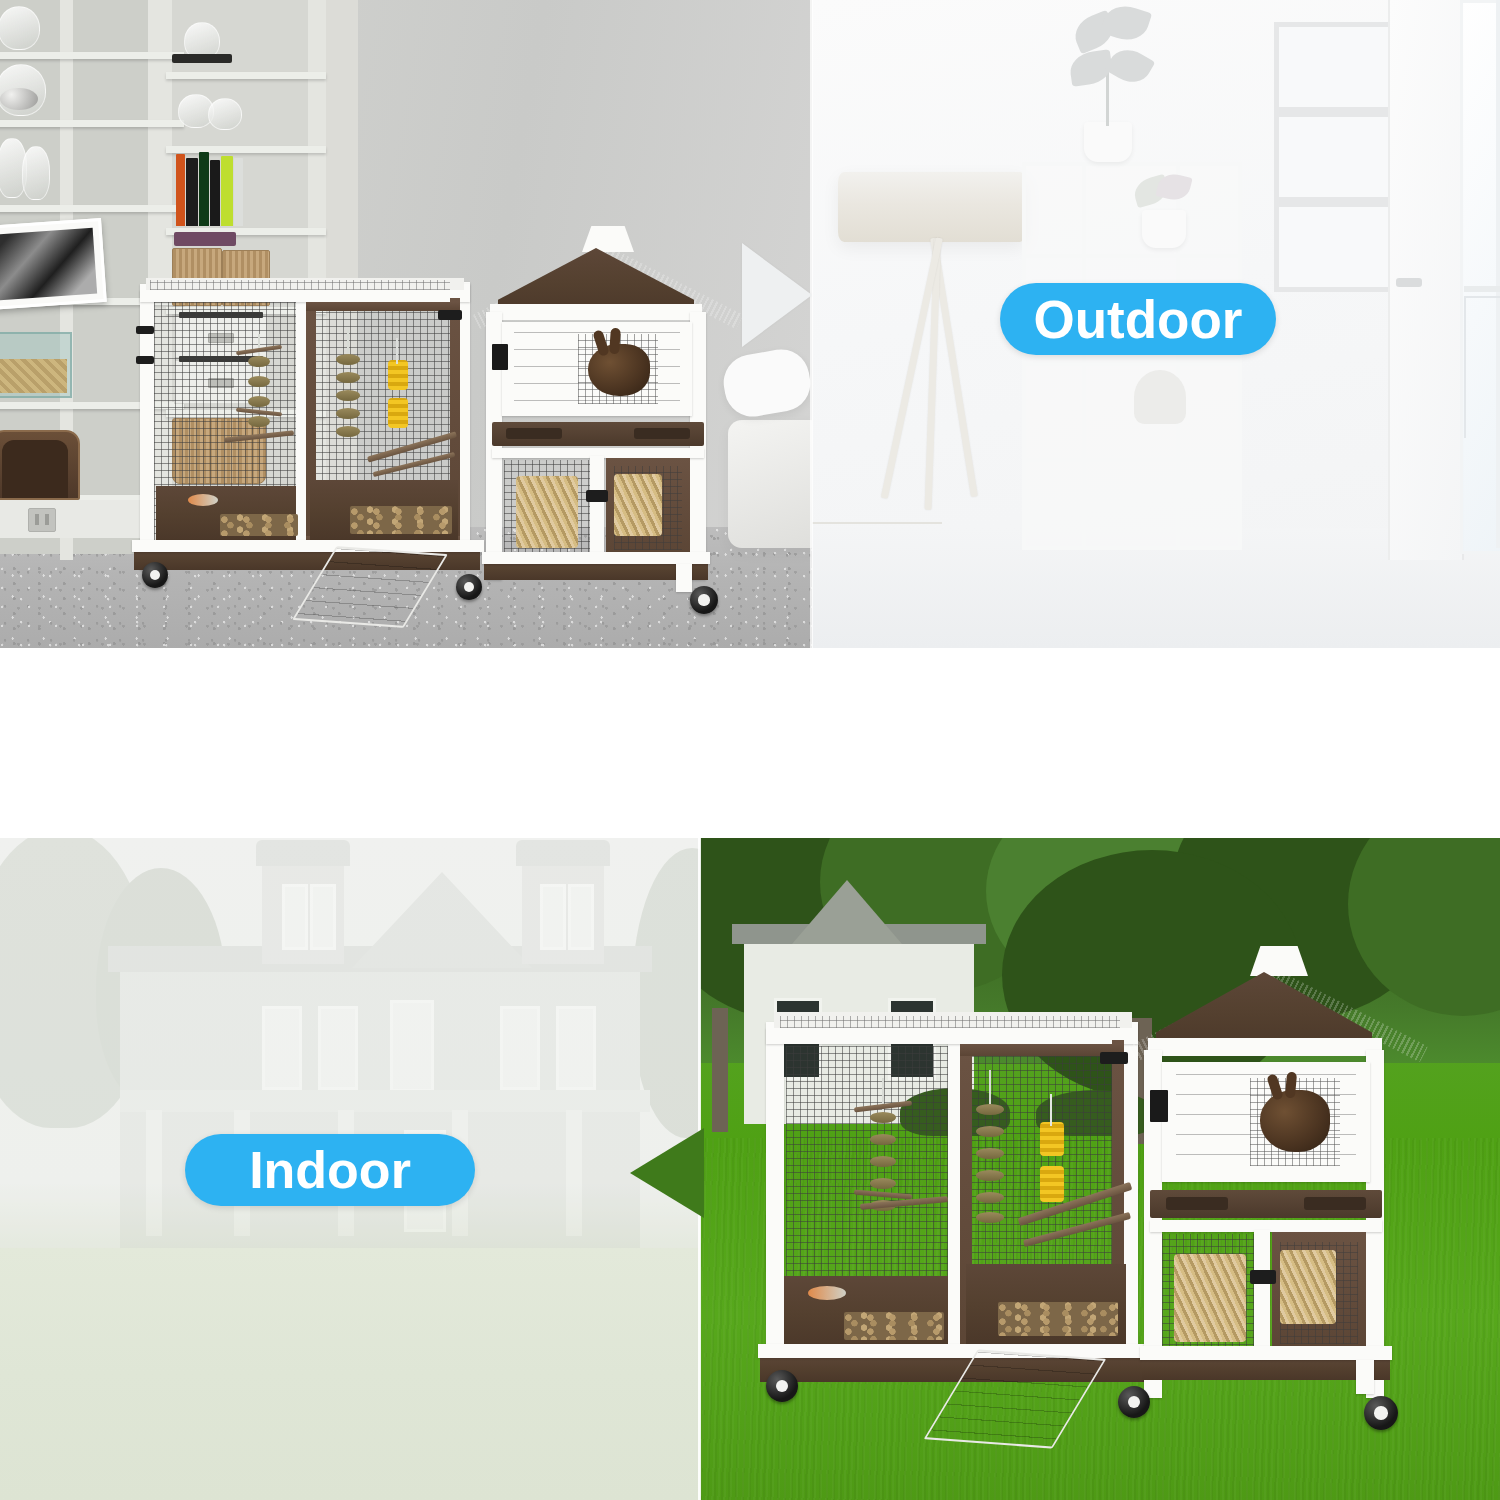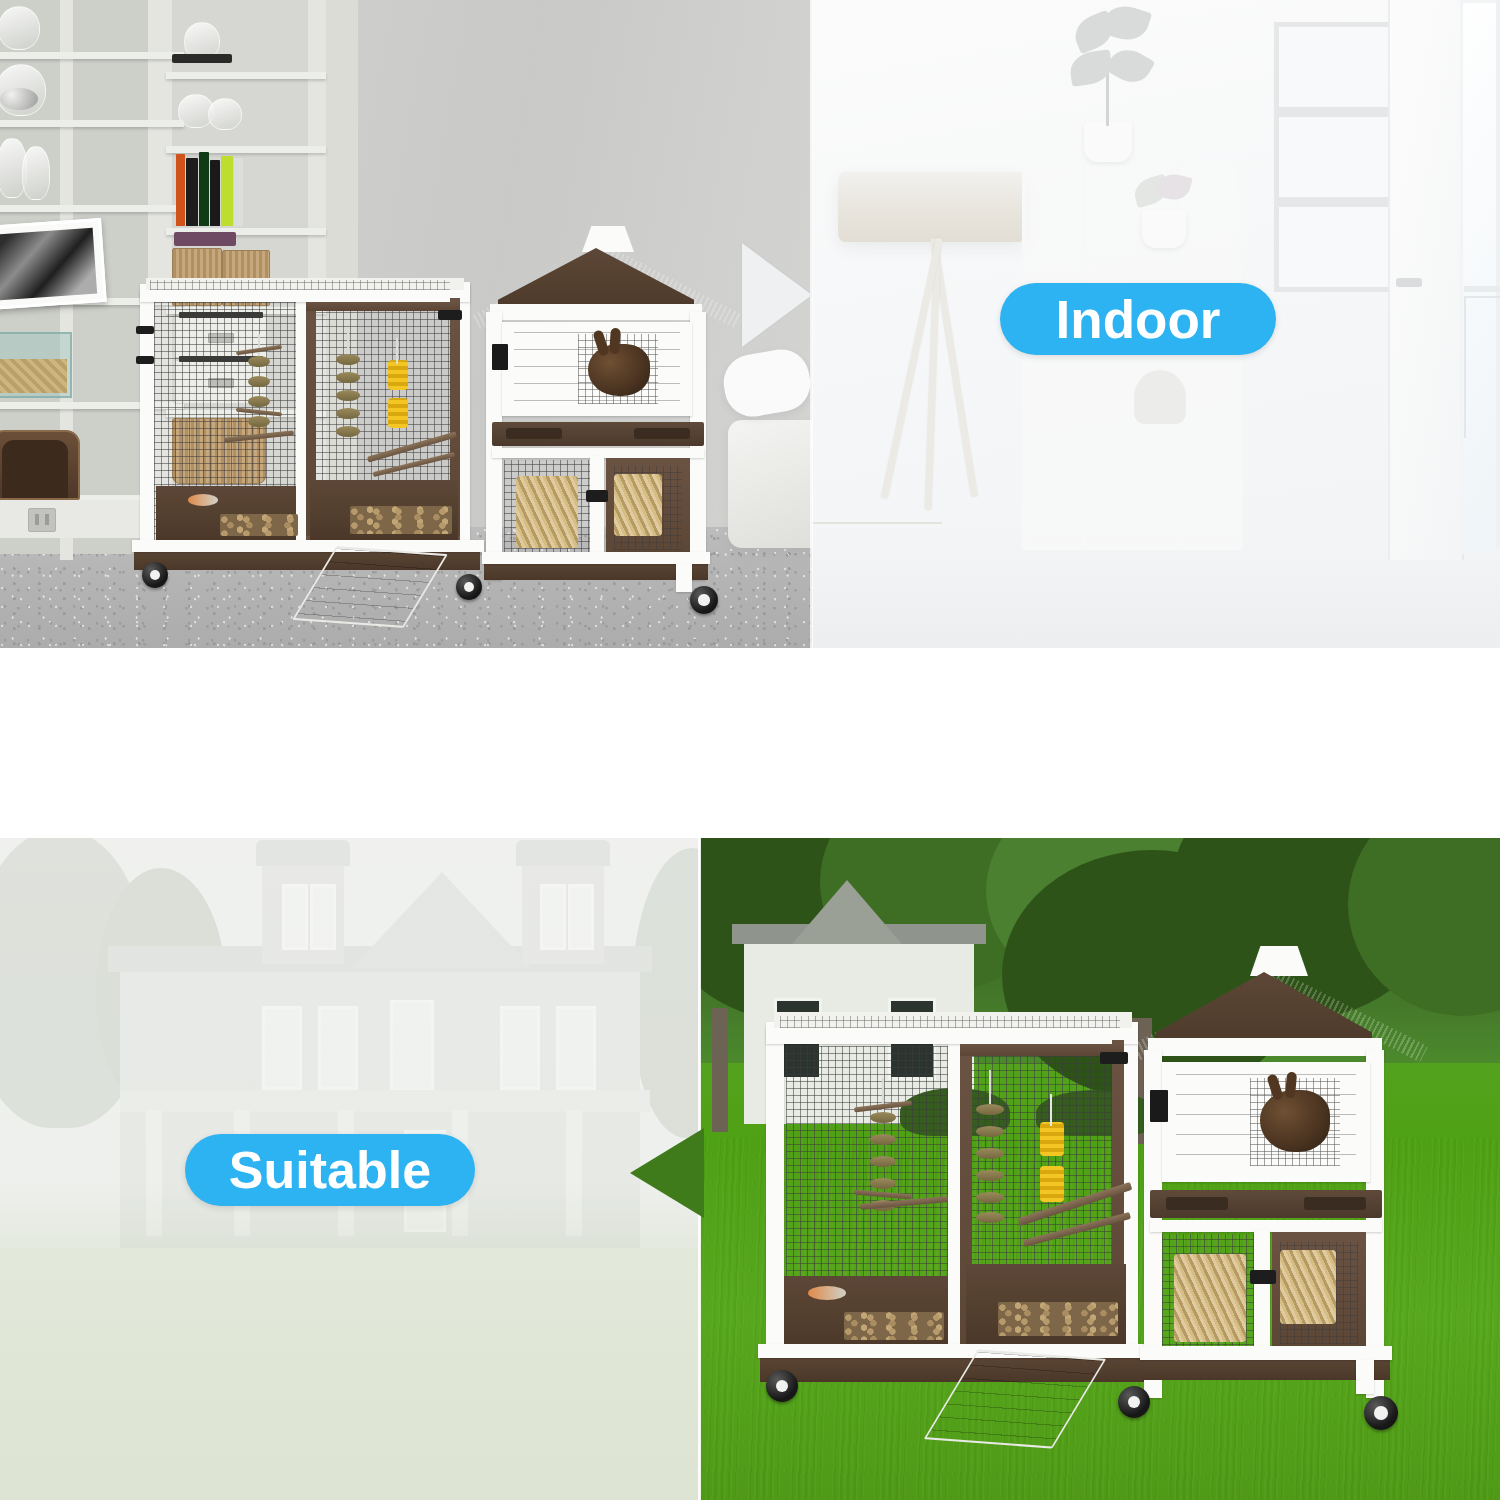--- a/index.html
+++ b/index.html
@@ -558,19 +558,19 @@
       <div class="h-wheel" style="left:14px;top:466px;width:32px;height:32px;"></div>
       <div class="h-wheel" style="left:366px;top:482px;width:32px;height:32px;"></div>
       <div class="h-wheel" style="left:612px;top:492px;width:34px;height:34px;"></div>
     </div>
   </div>
 
   <div class="divider-v" style="left:698px;top:838px;height:662px;background:rgba(255,255,255,.9);"></div>
   <div id="arrow-outdoor"></div>
 
   <div class="badge" id="badge-indoor">
+    <span>Outdoor</span>
+  </div>
+  <div class="badge" id="badge-outdoor">
     <span>Indoor</span>
   </div>
-  <div class="badge" id="badge-outdoor">
-    <span>Suitable</span>
-  </div>
 
 </div>
 
 </body></html>

